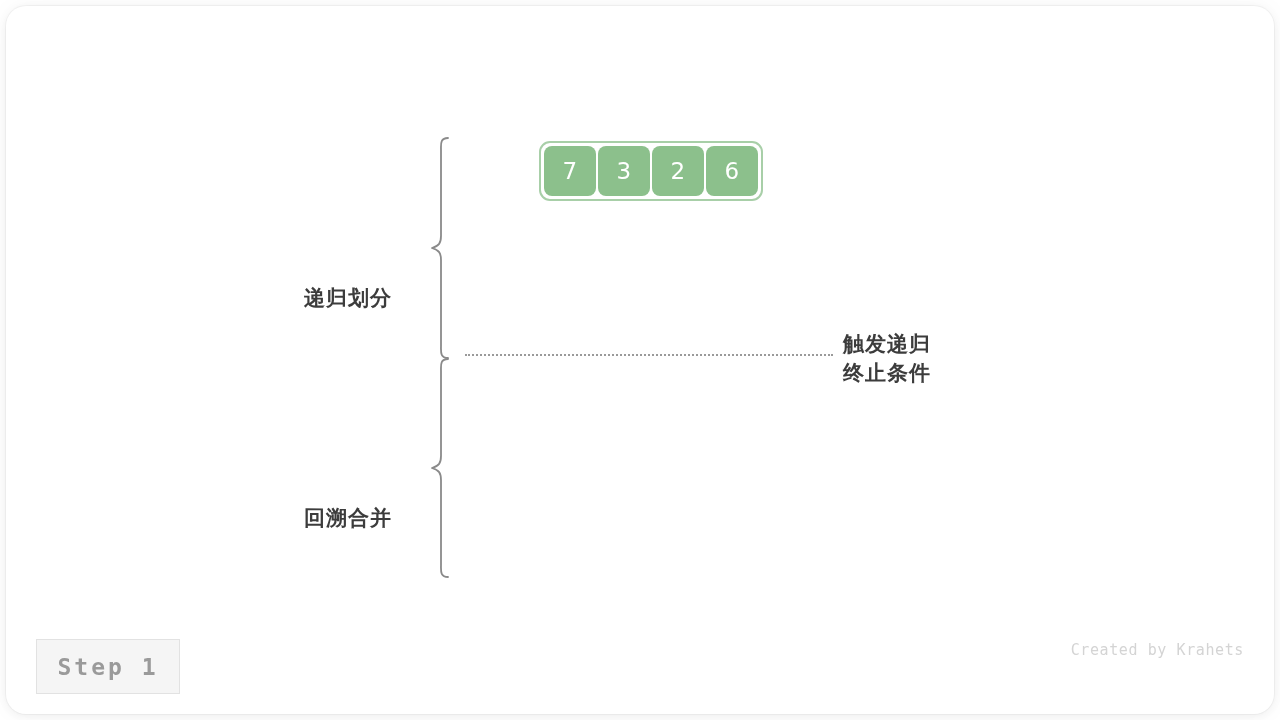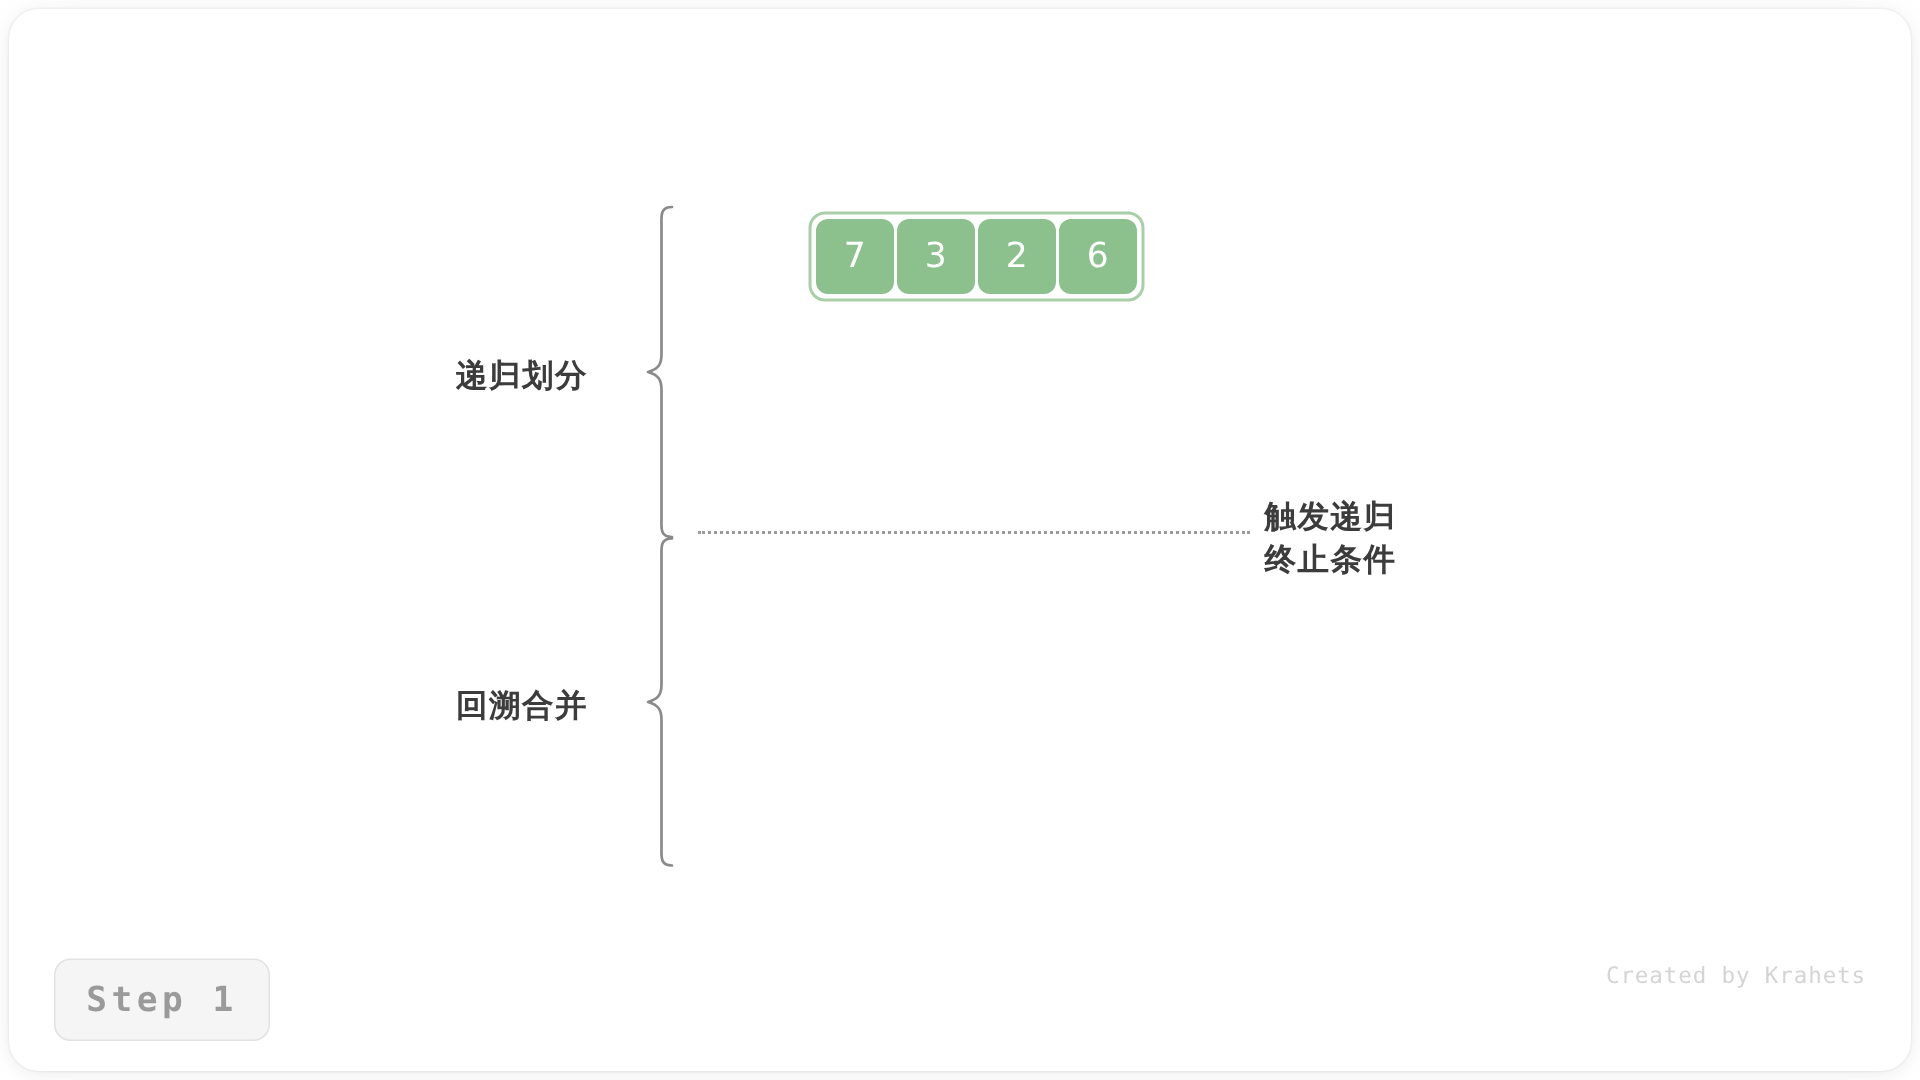--- a/index.html
+++ b/index.html
@@ -73,20 +73,21 @@
 
   
   .section-label {
     position: absolute;
     font-size: 21px;
     font-weight: bold;
     color: #3c3c3c;
     letter-spacing: 1px;
     white-space: nowrap;
     font-family: "DejaVu Sans", "Liberation Sans", sans-serif;
+    margin-top: 48px;
   }
 
   
   .dotted-line {
     position: absolute;
     left: 465px;
     top: 354px;
     width: 368px;
     height: 0;
     border-top: 2px dotted #9a9a9a;
@@ -108,21 +109,21 @@
 
   
   .step-badge {
     position: absolute;
     left: 36px;
     top: 639px;
     width: 144px;
     height: 55px;
     background: #f5f5f5;
     border: 1px solid #e2e2e2;
-    border-radius: 11px;
+    border-radius: 0;
     display: flex;
     align-items: center;
     justify-content: center;
     color: #9a9a9a;
     font-size: 23px;
     font-weight: bold;
     letter-spacing: 3px;
     font-family: "DejaVu Sans Mono", "Liberation Mono", monospace;
     box-sizing: border-box;
     user-select: none;

